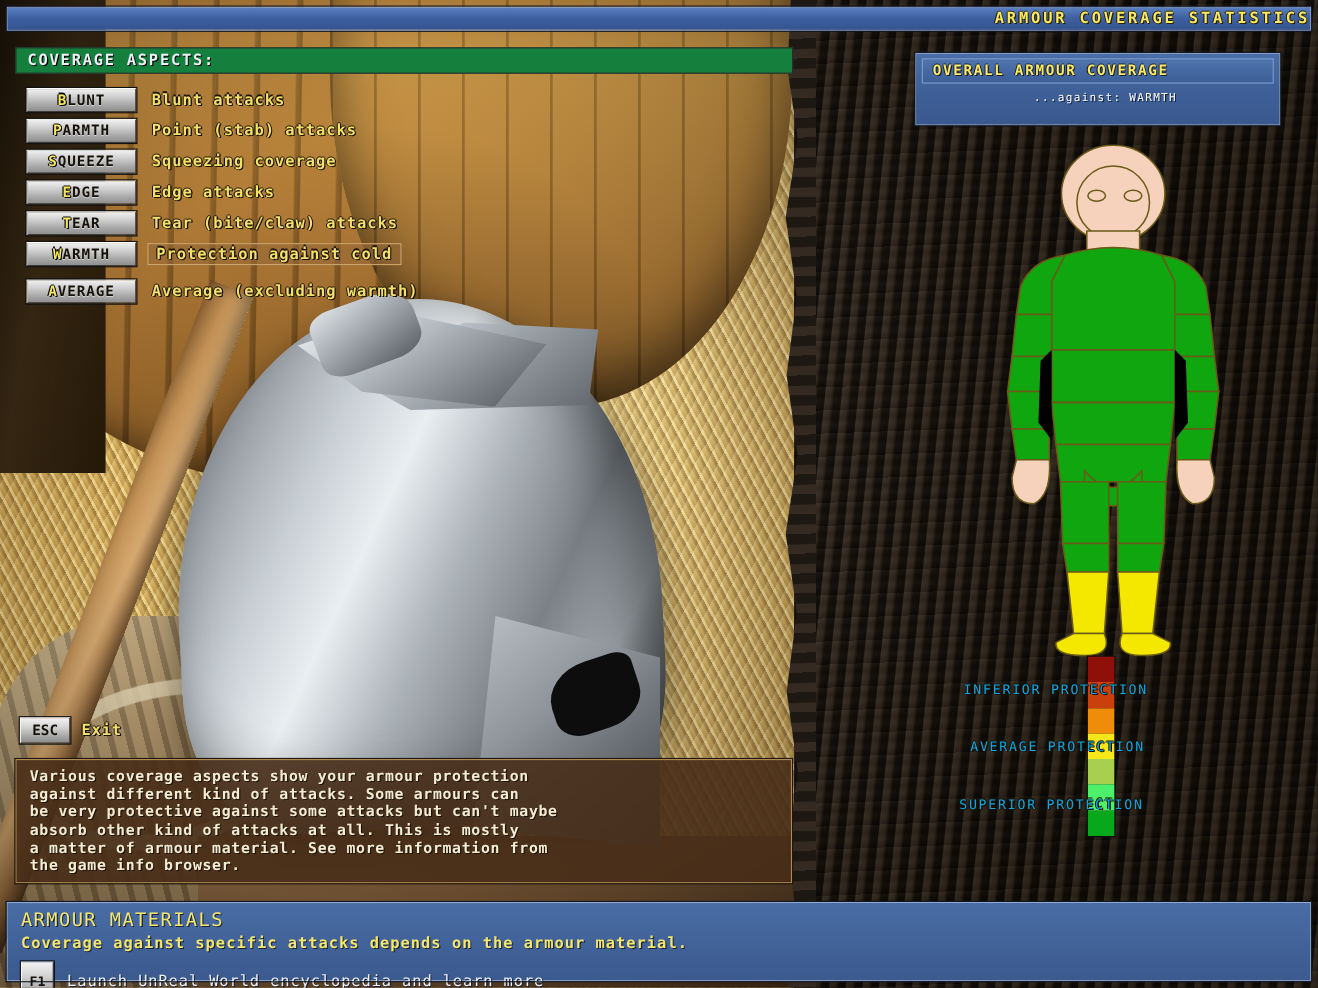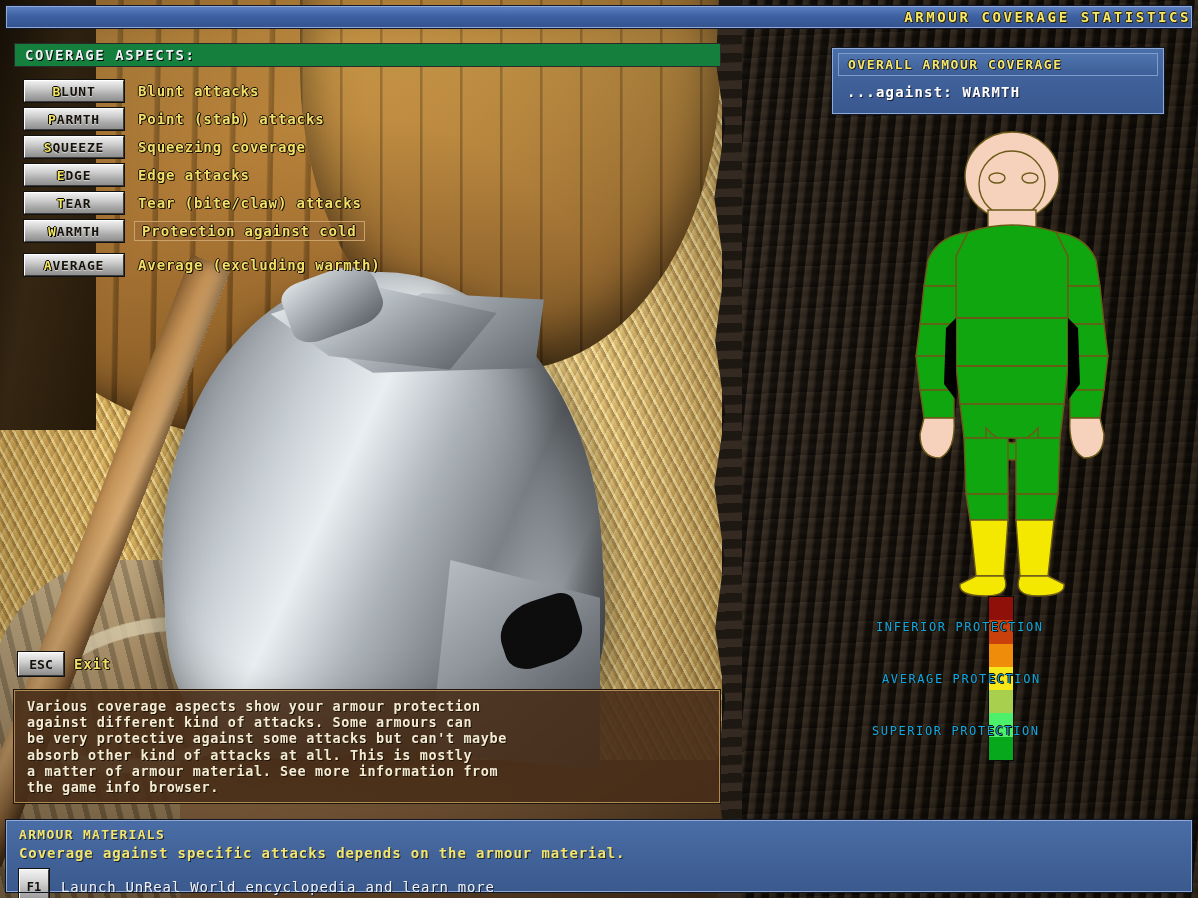--- a/index.html
+++ b/index.html
@@ -343,23 +343,24 @@
     display: flex; align-items: center;
   }
   .overall-title span {
     margin-left: 9px;
     font-size: 13px; font-weight: bold; letter-spacing: 1.5px;
     color: #f6e96a;
     text-shadow: 1px 1px 0 #1b2033, -1px 0 0 #1b2033, 0 -1px 0 #1b2033;
   }
   .overall-sub {
     margin: 8px 0 0 14px;
-    font-size: 14px; font-weight: bold; letter-spacing: 1.2px;
+    font-size: 10px; font-weight: normal; letter-spacing: 1.2px;
     color: #ffffff;
     text-shadow: 1px 1px 0 #16203a;
+    text-align: center;
   }
 
   
   .figure { position: absolute; left: 862px; top: 128px; width: 300px; height: 470px; }
   .figure svg { display: block; }
 
   
   .legend { position: absolute; left: 862px; top: 596px; width: 290px; height: 170px; }
   .legend-bar {
     position: absolute;
@@ -384,21 +385,21 @@
   .bottombar {
     position: absolute;
     left: 6px; top: 820px;
     width: 1186px; height: 72px;
     background: linear-gradient(180deg, #4a6da6 0%, #416298 55%, #3b5a8e 100%);
     border: 1px solid #8fa9d8;
     outline: 1px solid #111722;
     padding: 6px 12px;
   }
   .bottom-title {
-    font-size: 13px; font-weight: bold; letter-spacing: 1.3px;
+    font-size: 17px; font-weight: normal; letter-spacing: 1.3px;
     color: #f3e66e;
     text-shadow: 1px 1px 0 #1a2236;
   }
   .bottom-text {
     margin-top: 3px;
     font-size: 14px; font-weight: bold; letter-spacing: .9px;
     color: #f3e66e;
     text-shadow: 1px 1px 0 #1a2236;
   }
   .bottom-keyrow { margin-top: 8px; display: flex; align-items: center; }

